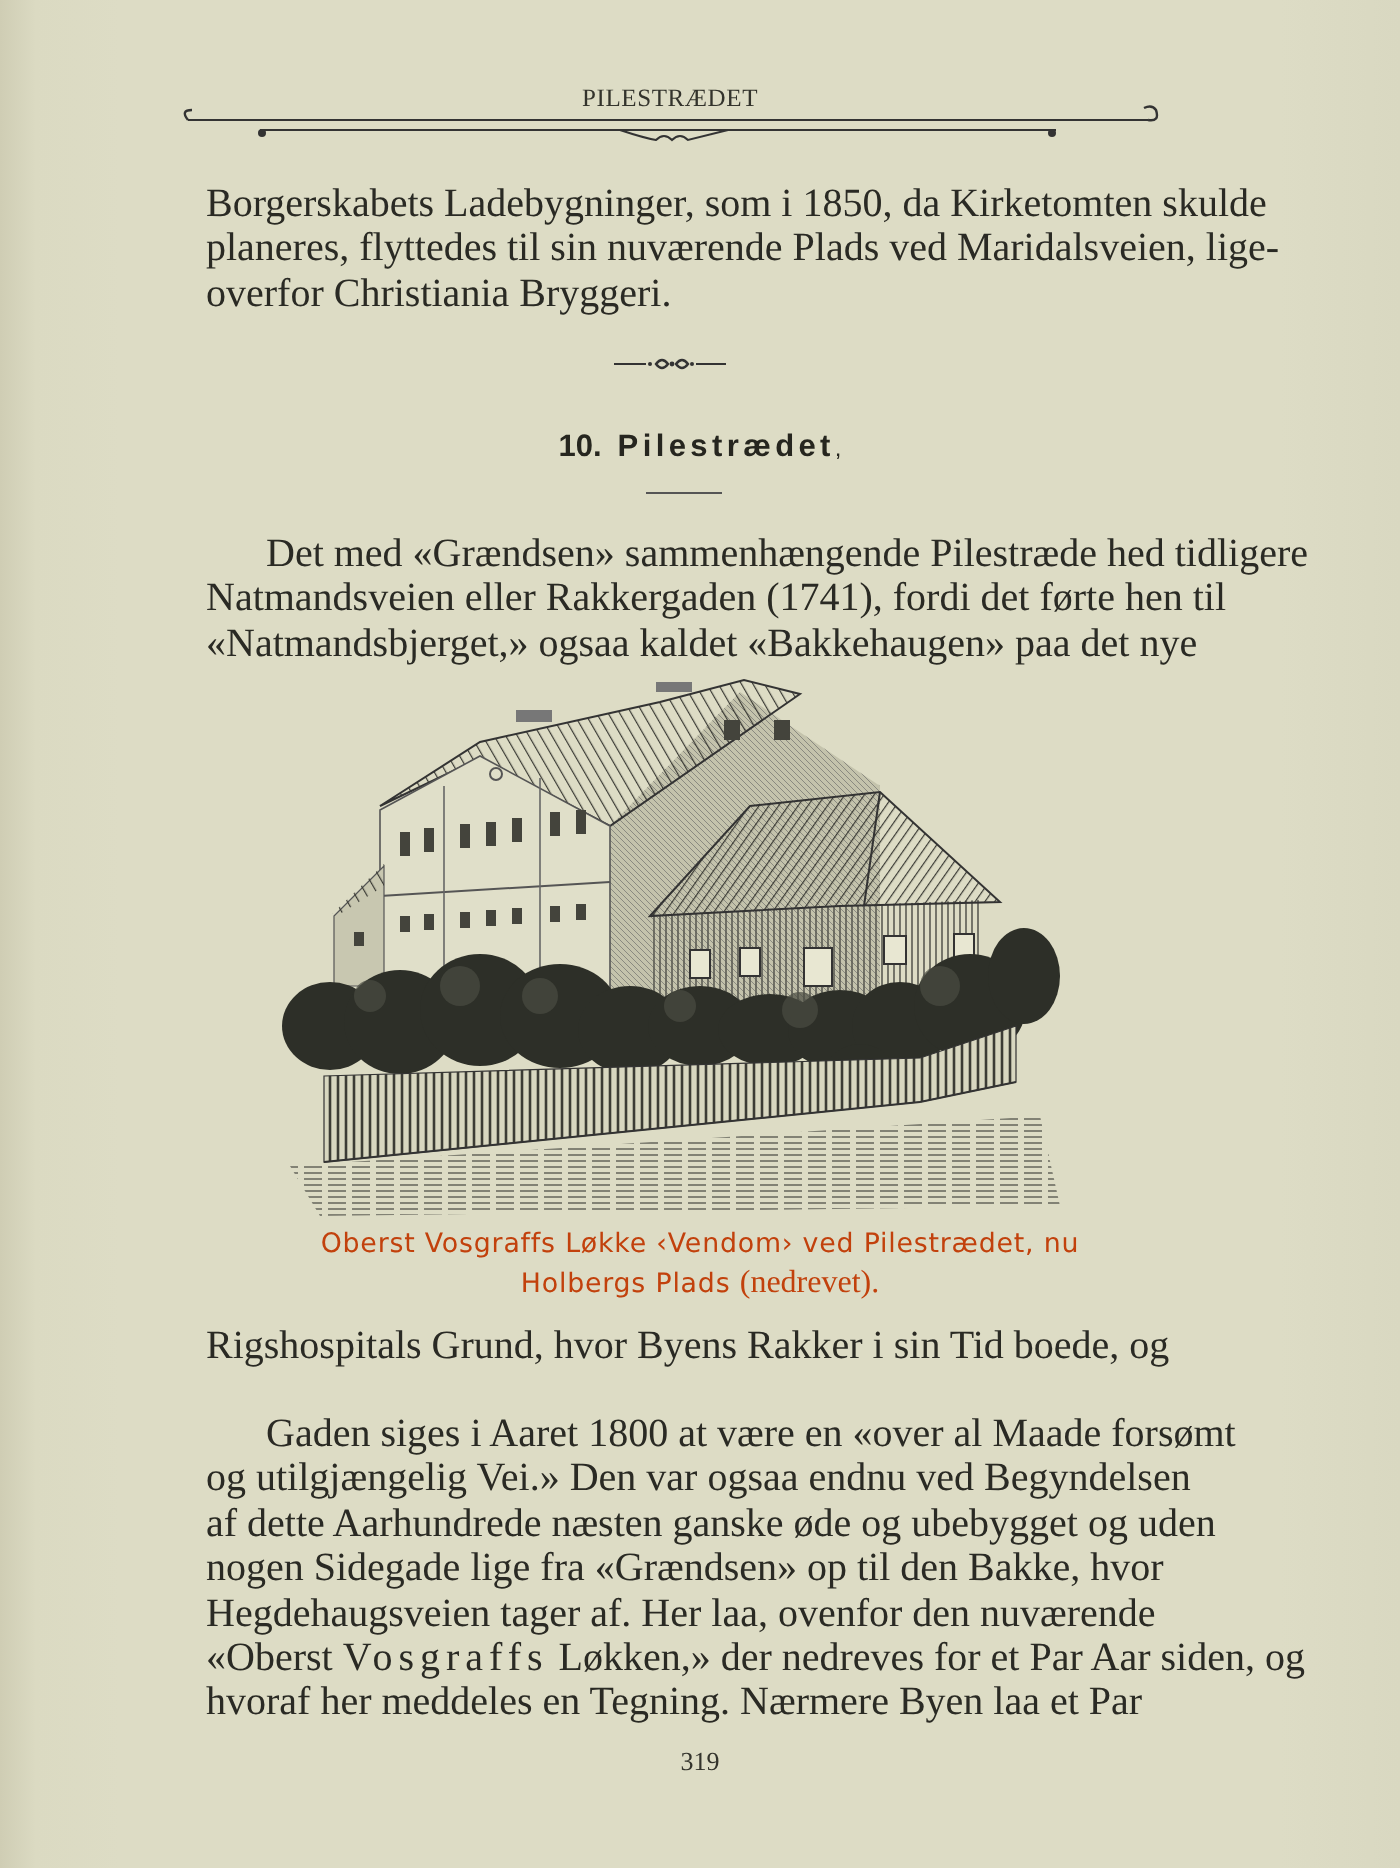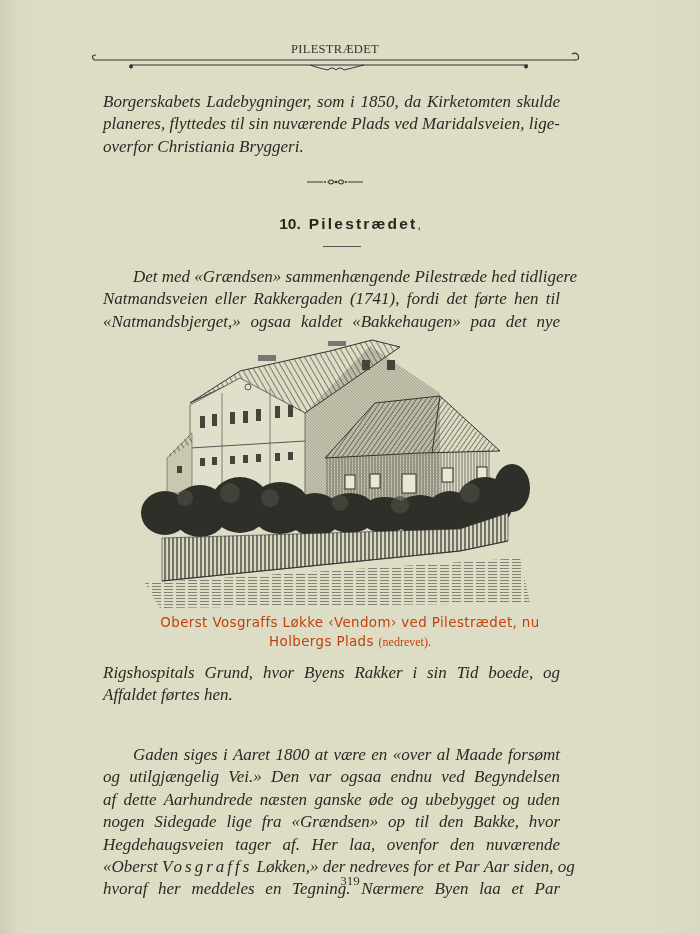--- a/index.html
+++ b/index.html
@@ -14,40 +14,40 @@
   .header {
     position: absolute; left: 100px; top: 40px; width: 470px; height: 40px;
   }
   .header-title {
     position: absolute; left: 0; right: 0; top: 2px; text-align: center;
     font-size: 12.5px; letter-spacing: 0.3px; color: #33332c;
   }
   .header svg { position: absolute; left: -12px; top: 12px; }
   .text-block {
     position: absolute; left: 103px; width: 457px;
-    font-size: 17px; line-height: 22.4px; text-align: justify; font-style: italic;
+    font-size: 20px; line-height: 22.4px; text-align: justify;
   }
   .line { display: block; text-align: justify; text-align-last: justify; white-space: nowrap; }
   .line.last { text-align-last: left; }
   .ornament { position: absolute; left: 305px; top: 176px; }
   .section-title {
     position: absolute; left: 0; width: 700px; top: 215px; text-align: center;
     font-family: Liberation Sans, sans-serif; font-weight: bold; font-size: 15.5px; color: #26261f;
   }
   .section-title .spaced { letter-spacing: 2.2px; margin-left: 8px; }
   .section-rule {
     position: absolute; left: 323px; top: 246px; width: 38px; height: 1px; background: #555;
   }
   .illustration { position: absolute; left: 140px; top: 333px; width: 400px; height: 278px; }
   .caption {
     position: absolute; left: 100px; width: 500px; top: 613px; text-align: center;
     font-family: "DejaVu Sans", sans-serif; font-size: 13.4px; line-height: 19px; color: #c2410c;
     letter-spacing: 0.4px;
   }
-  .caption .small { font-family: "Liberation Serif", serif; font-size: 12px; letter-spacing: 0; }
+  .caption .small { font-family: "Liberation Serif", serif; font-size: 16px; letter-spacing: 0; }
   .page-number {
     position: absolute; left: 0; width: 700px; top: 873px; text-align: center;
     font-size: 13px; color: #33332c;
   }
   .sp { letter-spacing: 3px; }
 </style>
 </head>
 <body>
 
 <div class="header">
@@ -193,25 +193,24 @@
 <div class="caption">
   <div>Oberst Vosgraffs Løkke ‹Vendom› ved Pilestrædet, nu</div>
   <div>
     <span>Holbergs Plads</span>
     <span class="small">(nedrevet).</span>
   </div>
 </div>
 
 <div class="text-block" style="top:662px;">
   <span class="line">Rigshospitals Grund, hvor Byens Rakker i sin Tid boede, og</span>
-  <span class="line last">Affaldet førtes hen.</span>
 </div>
 
 <div class="text-block" style="top:706px;">
-  <span class="line" style="padding-left:30px;margin-top:38px;">Gaden siges i Aaret 1800 at være en «over al Maade forsømt</span>
+  <span class="line" style="padding-left:30px;">Gaden siges i Aaret 1800 at være en «over al Maade forsømt</span>
   <span class="line">og utilgjængelig Vei.» Den var ogsaa endnu ved Begyndelsen</span>
   <span class="line">af dette Aarhundrede næsten ganske øde og ubebygget og uden</span>
   <span class="line">nogen Sidegade lige fra «Grændsen» op til den Bakke, hvor</span>
   <span class="line">Hegdehaugsveien tager af. Her laa, ovenfor den nuværende</span>
   <span class="line"><span>«Oberst </span><span class="sp">Vosgraffs</span><span> Løkken,» der nedreves for et Par Aar siden, og</span></span>
   <span class="line">hvoraf her meddeles en Tegning. Nærmere Byen laa et Par</span>
 </div>
 
 <div class="page-number">319</div>
 

